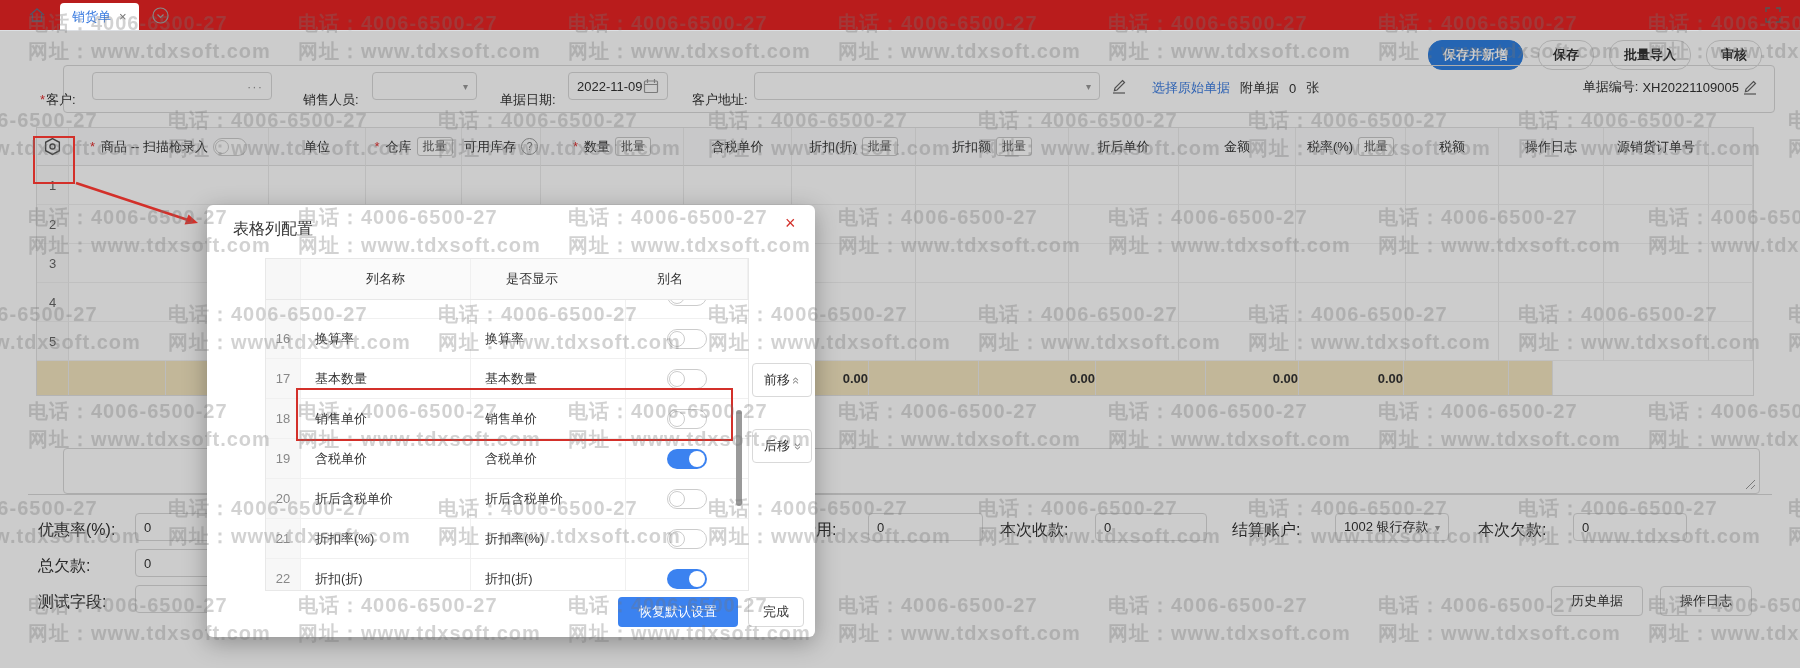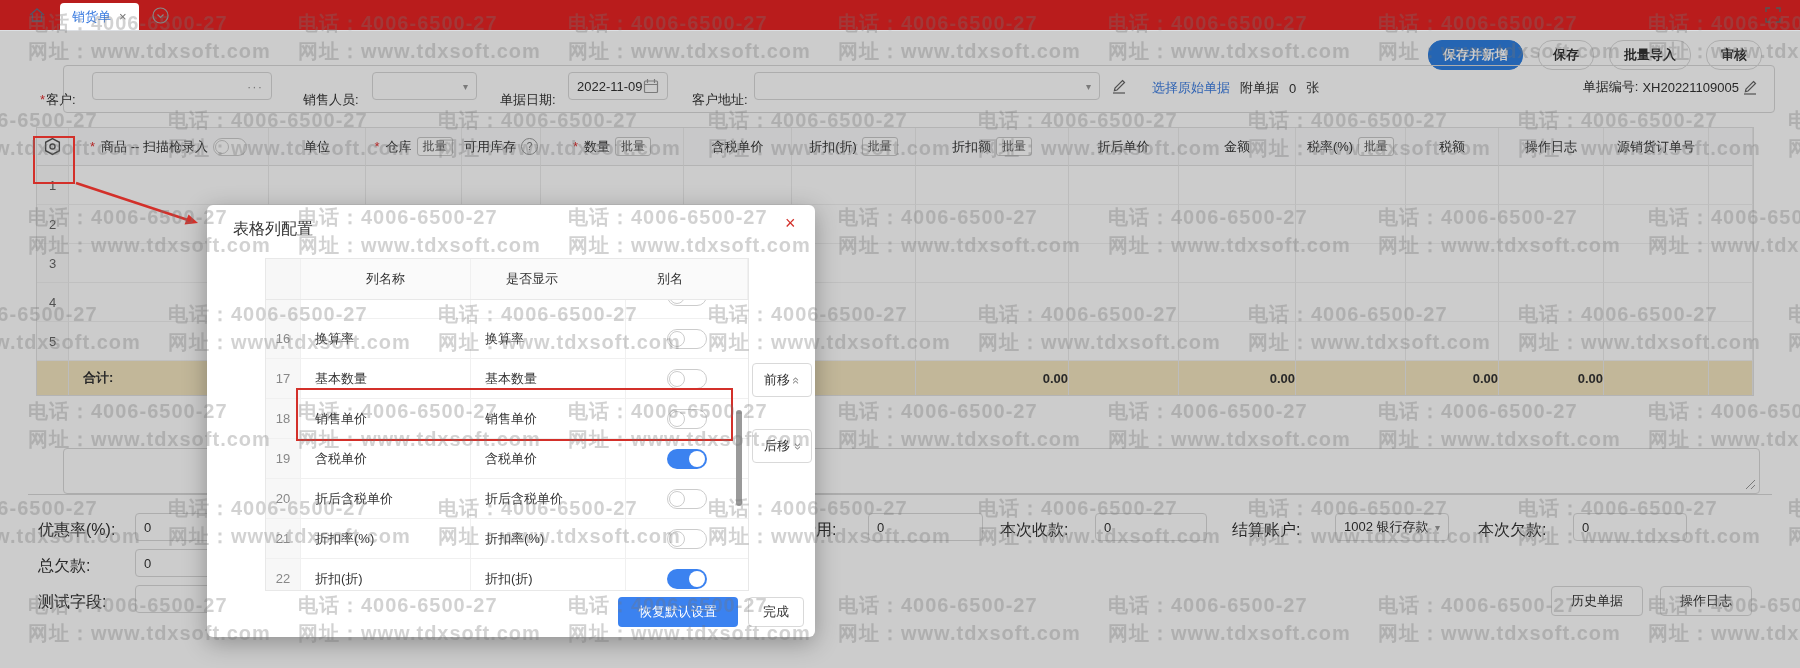--- a/index.html
+++ b/index.html
@@ -317,21 +317,20 @@
             <div class="mcell" style="width: 117px;"></div>
             <div class="mcell" style="width: 110px;"></div>
             <div class="mcell" style="width: 93px;"></div>
             <div class="mcell" style="width: 105px;"></div>
             <div class="mcell" style="width: 105px;"></div>
             <div class="mcell" style="width: 44px;"></div>
           </div>
         </div>
       <div class="mrow-t">
           <div class="mcell" style="width: 32px;"></div>
-          <div class="mcell tlabel" style="width: 200px;">合计:</div>
           <div class="mcell" style="width: 97px;"></div>
           <div class="mcell" style="width: 96px;"></div>
           <div class="mcell" style="width: 79px;"></div>
           <div class="mcell" style="width: 143px;"></div>
           <div class="mcell" style="width: 108px;"></div>
           <div class="mcell" style="width: 124px;"></div>
           <div class="mcell tval" style="width: 153px;">0.00</div>
           <div class="mcell" style="width: 110px;"></div>
           <div class="mcell tval" style="width: 117px;">0.00</div>
           <div class="mcell" style="width: 110px;"></div>

